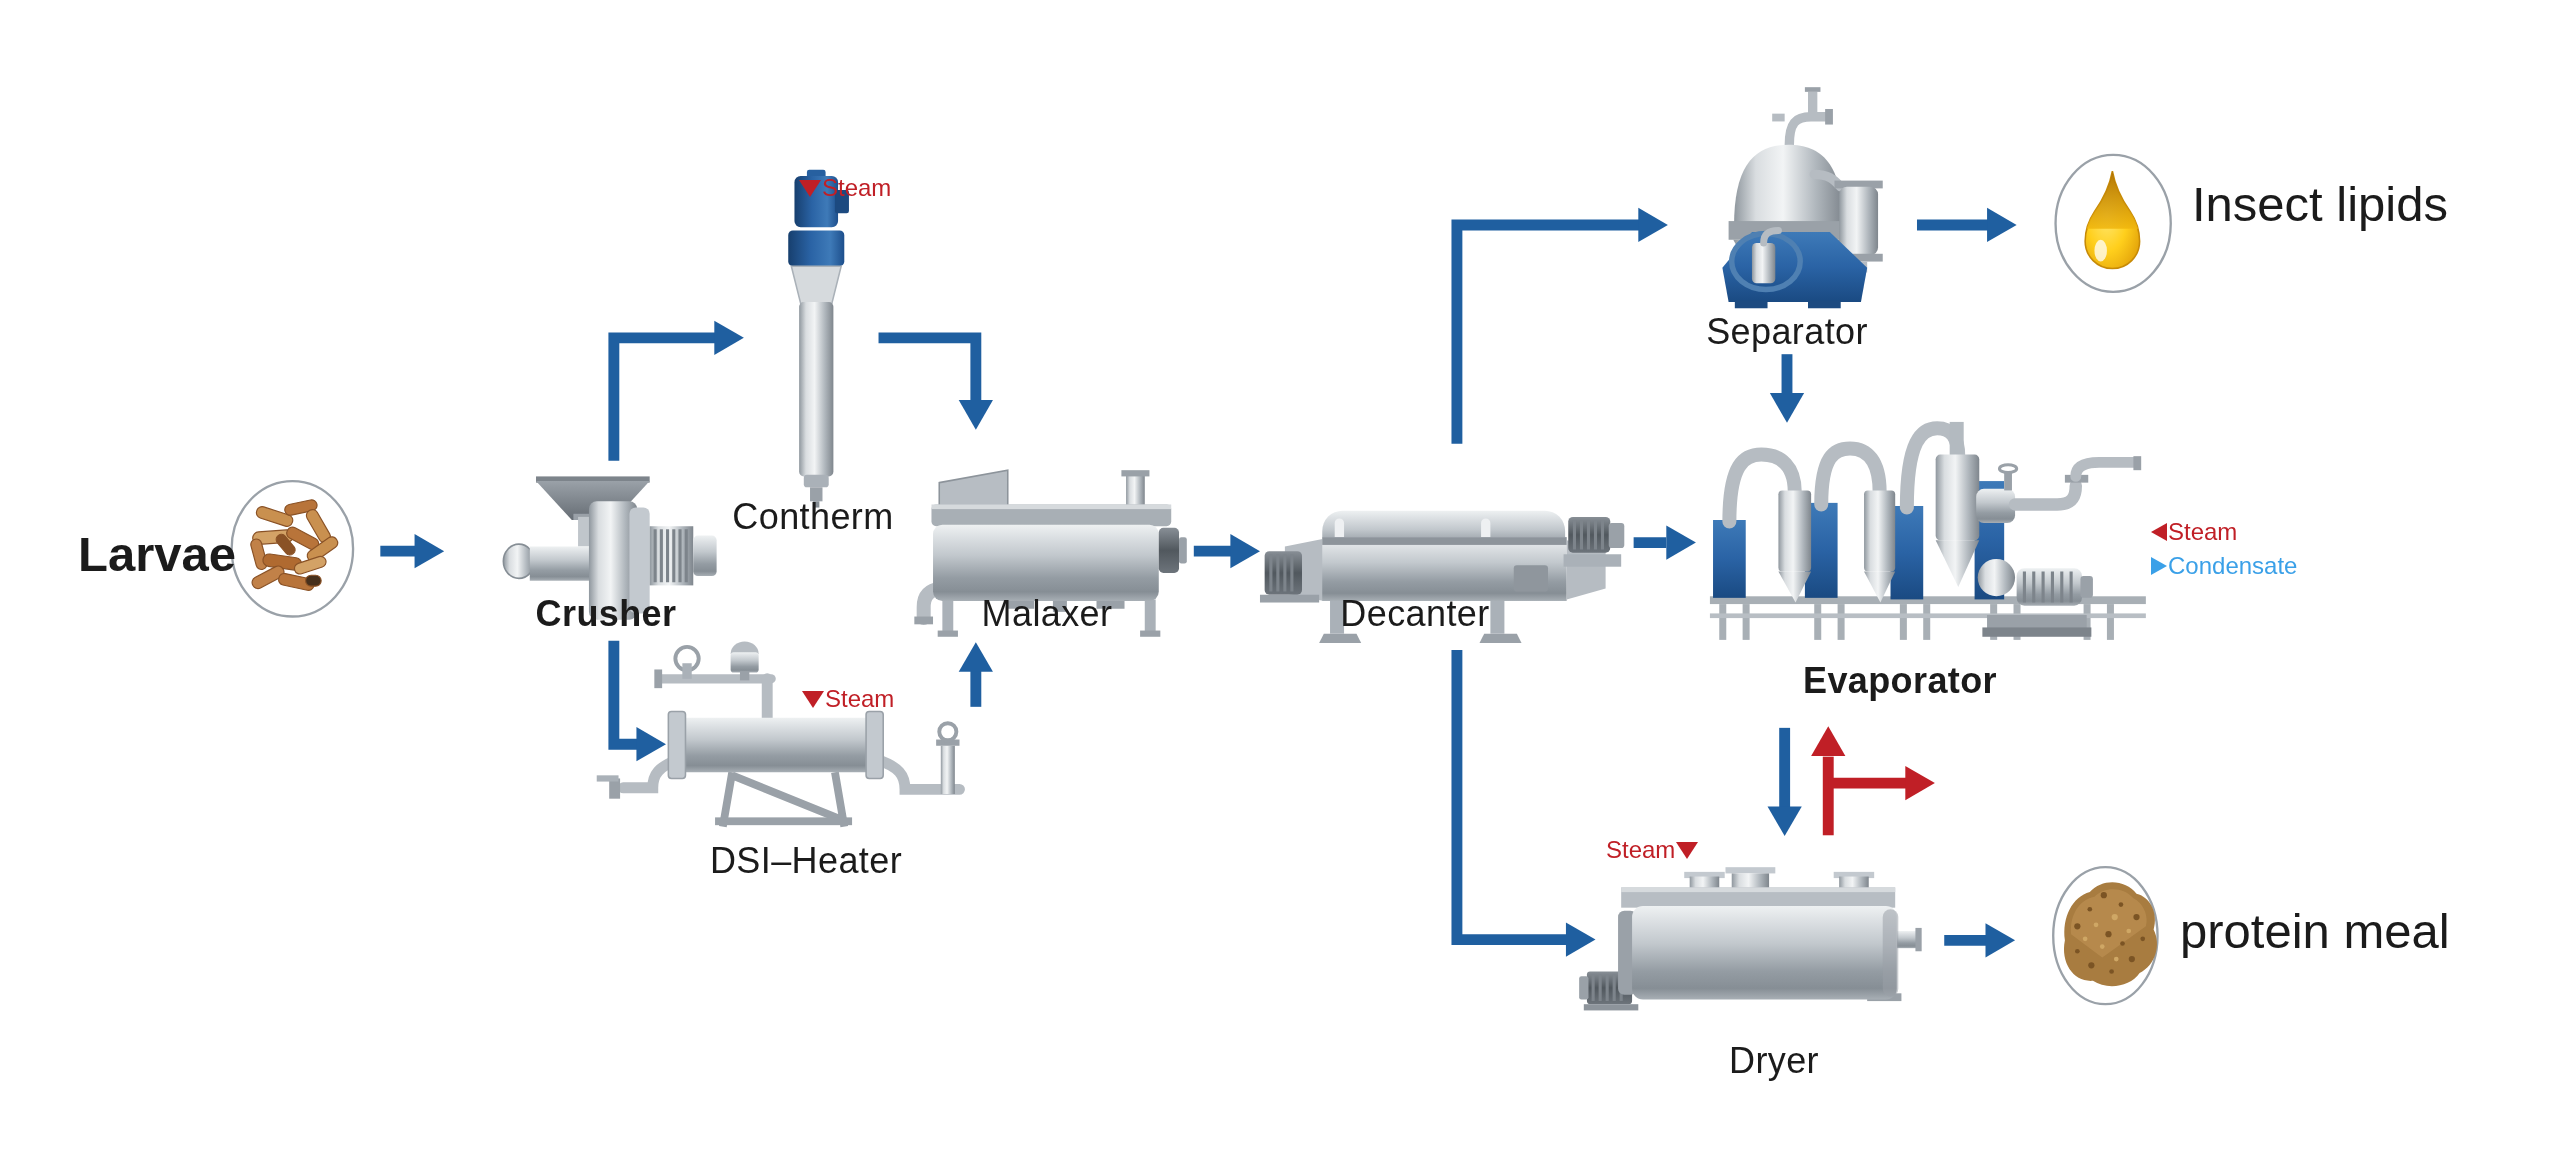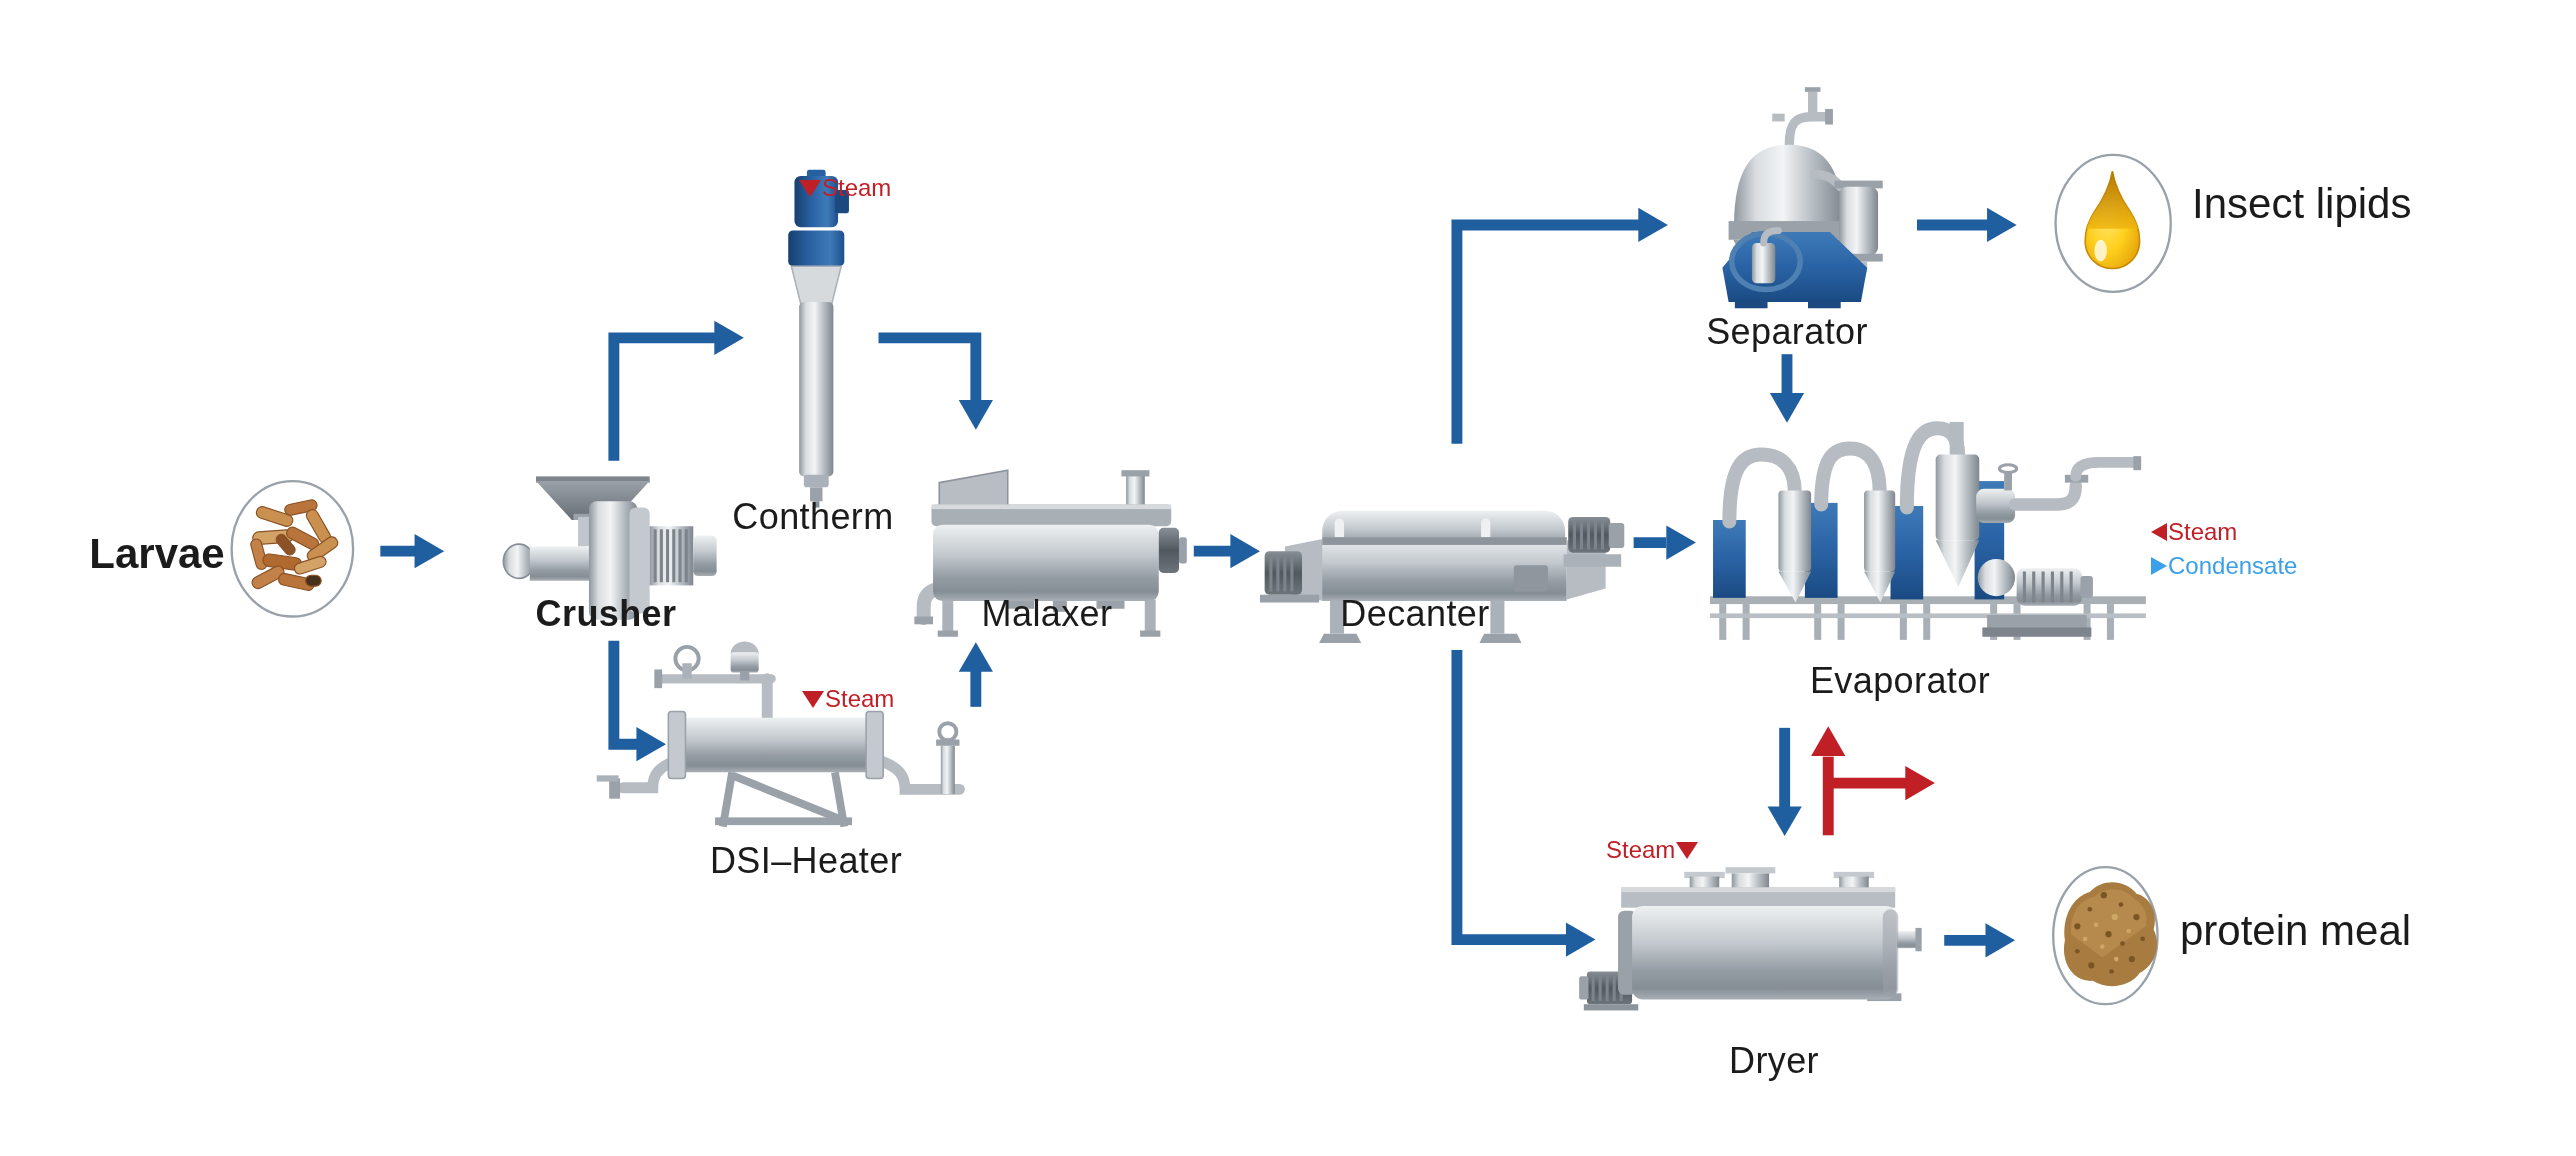--- a/index.html
+++ b/index.html
@@ -1,21 +1,21 @@
 <!DOCTYPE html>
 <html style="font-size:12.5px"><head>
 <meta charset="utf-8">
 <style>
   html,body{margin:0;padding:0;background:#ffffff;}
   #stage{position:relative;width:2576px;height:1156px;background:#ffffff;overflow:hidden;
          font-family:"Liberation Sans",sans-serif;}
   #diagram-svg{position:absolute;left:0;top:0;}
   .label{position:absolute;color:#1b1b1b;white-space:nowrap;font-weight:400;}
   .machine-label{font-size:36px;transform:translate(-50%,-50%);letter-spacing:0.4px;}
-  .end-label{font-size:42px;transform:translate(0,-50%);line-height:1.16;}
+  .end-label{font-size:49px;transform:translate(0,-50%);line-height:1.16;}
   .end-label.centered{transform:translate(-50%,-50%);}
   .steam-row{position:absolute;display:flex;align-items:center;gap:1px;
              font-size:24px;transform:translate(0,-50%);white-space:nowrap;}
   .steam-text{color:#c01f26;}
   .cond-text{color:#3aa0e8;}
   .tri-down{width:0;height:0;border-left:11px solid transparent;border-right:11px solid transparent;
             border-top:17px solid #c01f26;}
   .tri-left{width:0;height:0;border-top:9.3px solid transparent;border-bottom:9.3px solid transparent;
             border-right:16.4px solid #c01f26;}
   .tri-right{width:0;height:0;border-top:9.3px solid transparent;border-bottom:9.3px solid transparent;
@@ -389,21 +389,21 @@
 <div class="label machine-label" style="left:813px;top:517px;">Contherm</div>
 
 <div class="label machine-label" style="left:1047px;top:614px;">Malaxer</div>
 
 <div class="label machine-label" style="left:806px;top:861px;">DSI–Heater</div>
 
 <div class="label machine-label" style="left:1415px;top:614px;">Decanter</div>
 
 <div class="label machine-label" style="left:1787px;top:332px;">Separator</div>
 
-<div class="label machine-label" style="left:1900px;top:681px;">Evaporator</div>
+<div class="label machine-label" style="left:1900px;top:681px;font-weight:bold;">Evaporator</div>
 
 <div class="label machine-label" style="left:1774px;top:1021px;margin-top:40px;">Dryer</div>
 
 <div class="label end-label" style="left:2192px;top:204px;">Insect lipids</div>
 
 <div class="label end-label" style="left:2180px;top:931px;">
   <div>protein meal</div>
 </div>
 
 <div class="steam-row" style="left:799px;top:188px;">

